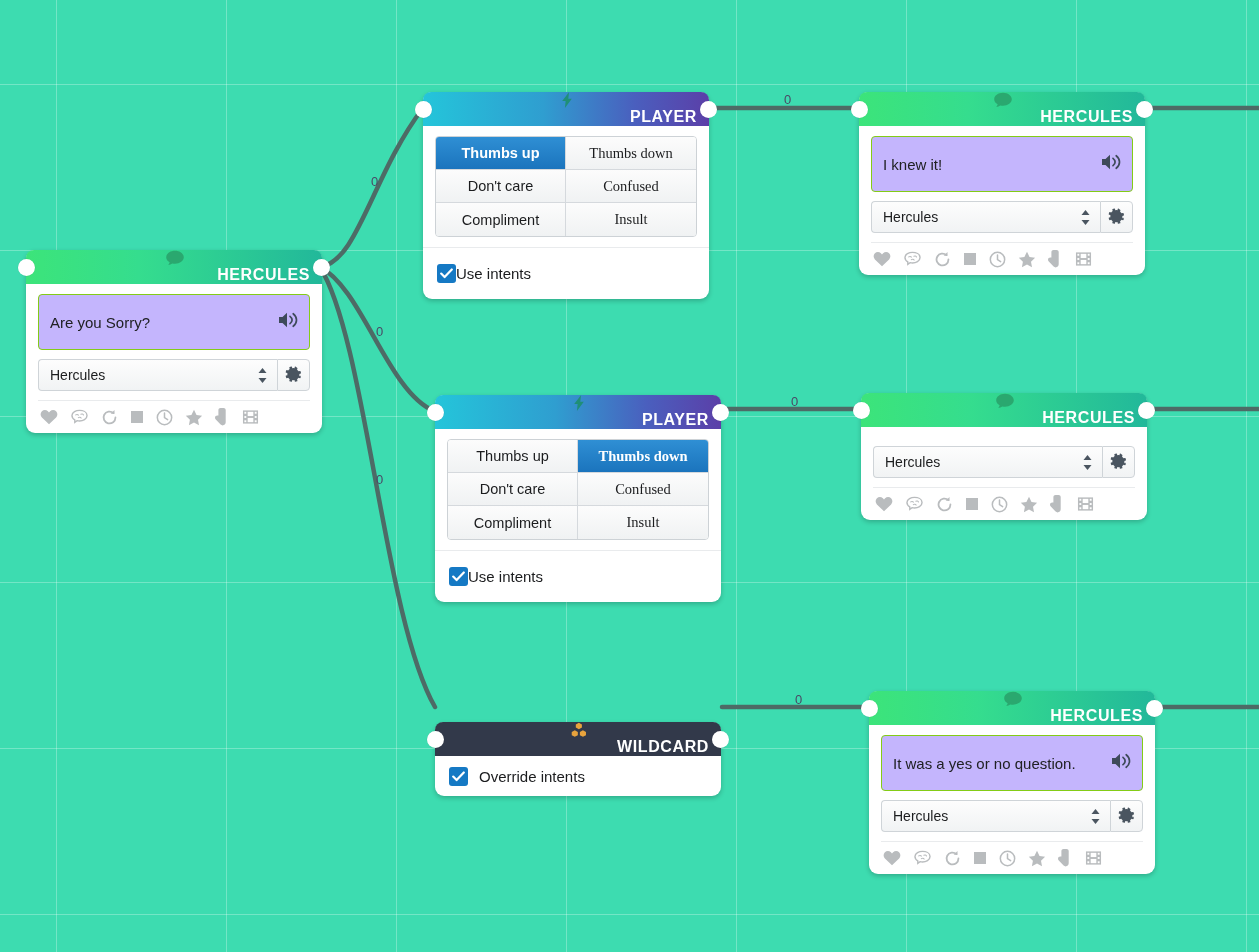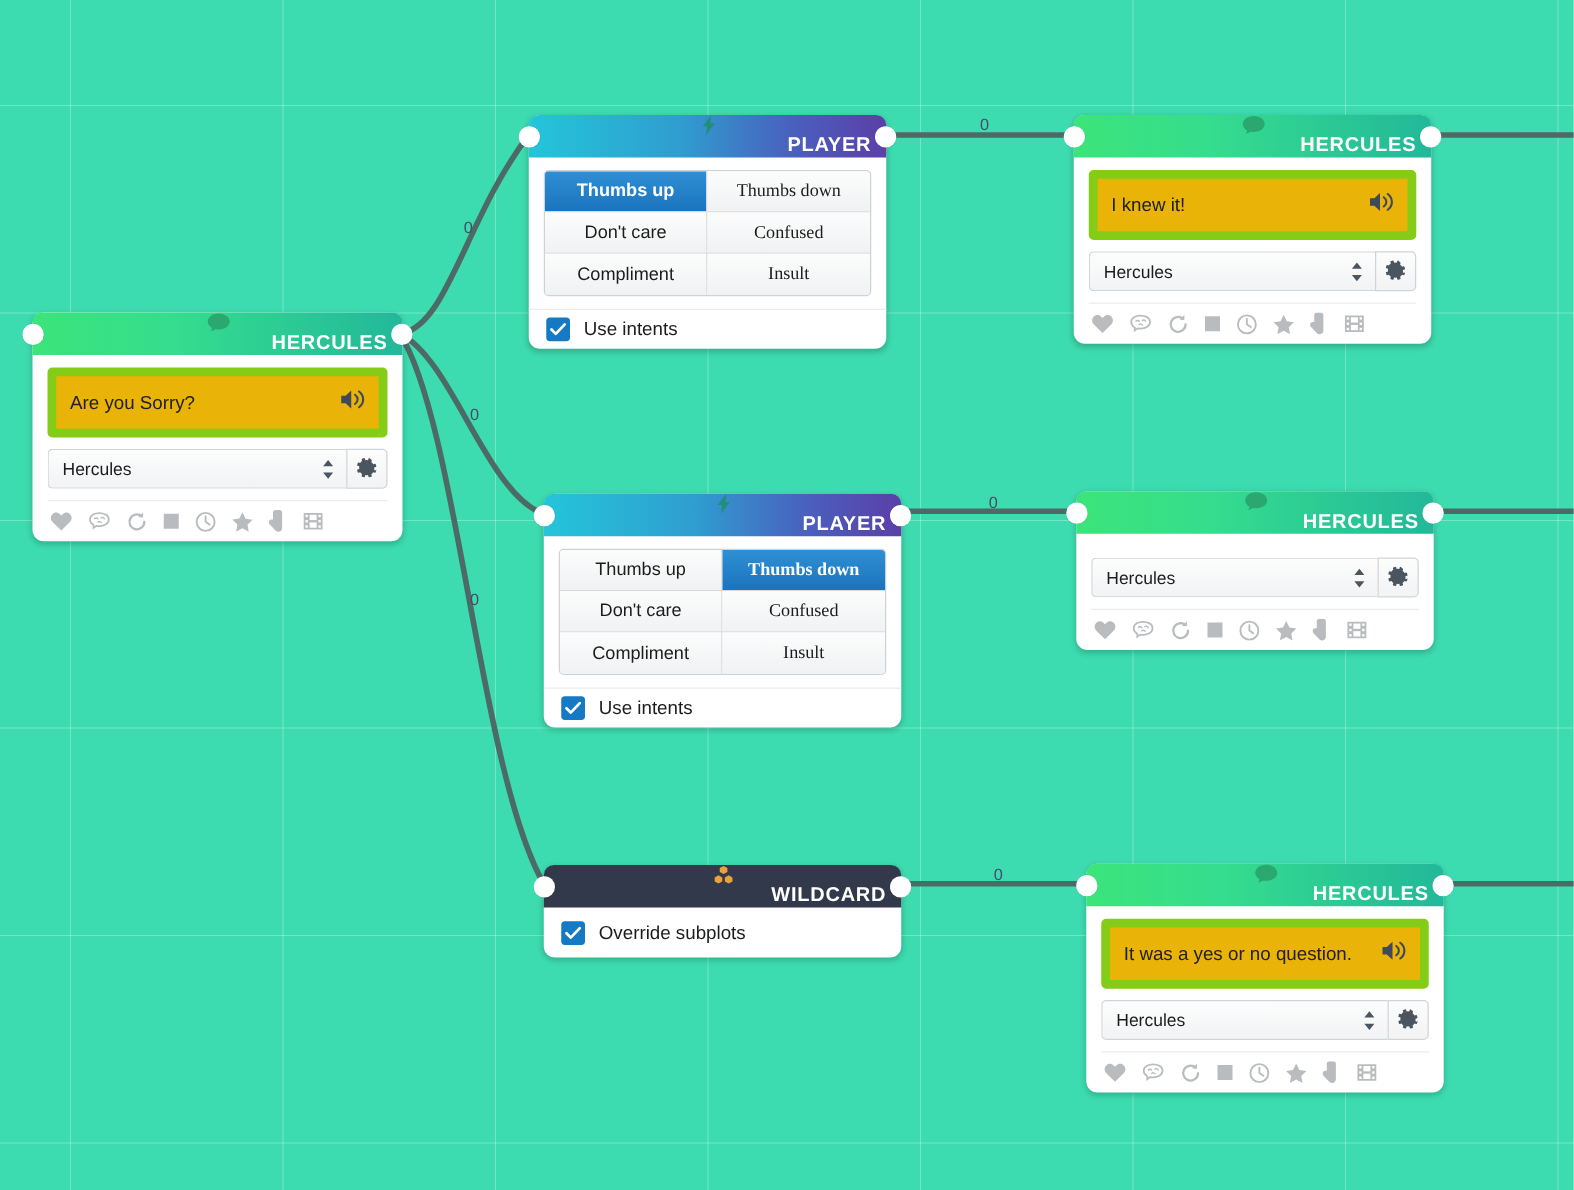--- a/index.html
+++ b/index.html
@@ -71,23 +71,23 @@
     background: linear-gradient(to right, #24c5da 0%, #2f9ed0 42%, #4a5fbe 74%, #5b3fa8 100%);
   }
   .head-wildcard {
     background: #32394a;
   }
 
   .node-body { padding: 10px 12px 0 12px; }
 
   .text-box {
     position: relative;
-    border: 7px solid #84cc16;
+    border: 1px solid #84cc16;
     border-radius: 4px;
-    background: #eab308;
+    background: #c4b5fd;
     min-height: 56px;
     padding: 10px 44px 10px 11px;
     display: flex;
     align-items: center;
   }
   .text-box .line {
     font-size: 15px;
     color: #202124;
     line-height: 19px;
   }
@@ -159,25 +159,24 @@
   .intent-cell.sel {
     background: linear-gradient(to bottom, #2f8fd4, #1b74bd);
     color: #ffffff;
     font-weight: bold;
   }
 
   .check-row {
     margin: 0 -12px;
     margin-top: 10px;
     border-top: 1px solid #e9ebed;
-    height: 32px;
+    height: 52px;
     display: flex;
     align-items: center;
     padding-left: 14px;
-    gap: 11px;
   }
   .wc-check-row {
     height: 40px;
     display: flex;
     align-items: center;
     padding-left: 14px;
     gap: 11px;
   }
   .checkbox {
     width: 19px;
@@ -369,38 +368,38 @@
         <span class="checkbox">
           <svg width="13" height="11" viewBox="0 0 13 11">
               <path d="M1.2 5.6l3.4 3.5L11.8 1.5" stroke="#ffffff" stroke-width="2.2" fill="none" stroke-linecap="round" stroke-linejoin="round"></path>
             </svg>
         </span>
         <span class="check-label">Use intents</span>
       </div>
     </div>
   </div>
 
-  <div class="node" style="left:435px; top:692px; width:286px;">
+  <div class="node" style="left:435px; top:722px; width:286px;">
     <div class="node-head head-wildcard">
       <svg class="cubes" viewBox="0 0 24 22">
         <path d="M11.8 1L16 3.3v4.4L11.8 10 7.6 7.7V3.3z" fill="#e8a33d"></path>
         <path d="M6.2 11.4l4.2 2.3v4.4l-4.2 2.3L2 18.1v-4.4z" fill="#e8a33d"></path>
         <path d="M17.4 11.4l4.2 2.3v4.4l-4.2 2.3-4.2-2.3v-4.4z" fill="#e8a33d"></path>
       </svg>
       <span class="node-title">WILDCARD</span>
       <div class="port in"></div>
       <div class="port out"></div>
     </div>
     <div class="wc-check-row">
       <span class="checkbox">
         <svg width="13" height="11" viewBox="0 0 13 11">
             <path d="M1.2 5.6l3.4 3.5L11.8 1.5" stroke="#ffffff" stroke-width="2.2" fill="none" stroke-linecap="round" stroke-linejoin="round"></path>
           </svg>
       </span>
-      <span class="check-label">Override subplots</span>
+      <span class="check-label">Override intents</span>
     </div>
   </div>
 
   <div class="node" style="left:859px; top:92px; width:286px;">
     <div class="node-head head-hercules">
       <svg class="bubble" viewBox="0 0 24 20">
           <path d="M12 1C5.9 1 1 4.6 1 9c0 2.6 1.7 4.9 4.3 6.4-.2 1.4-.9 2.6-1.8 3.4 1.9-.2 3.7-.9 5.1-2 1.1.2 2.2.3 3.4.3 6.1 0 11-3.6 11-8S18.1 1 12 1z" fill="#2aa86f"></path>
         </svg>
       <span class="node-title">HERCULES</span>
       <div class="port in"></div>

